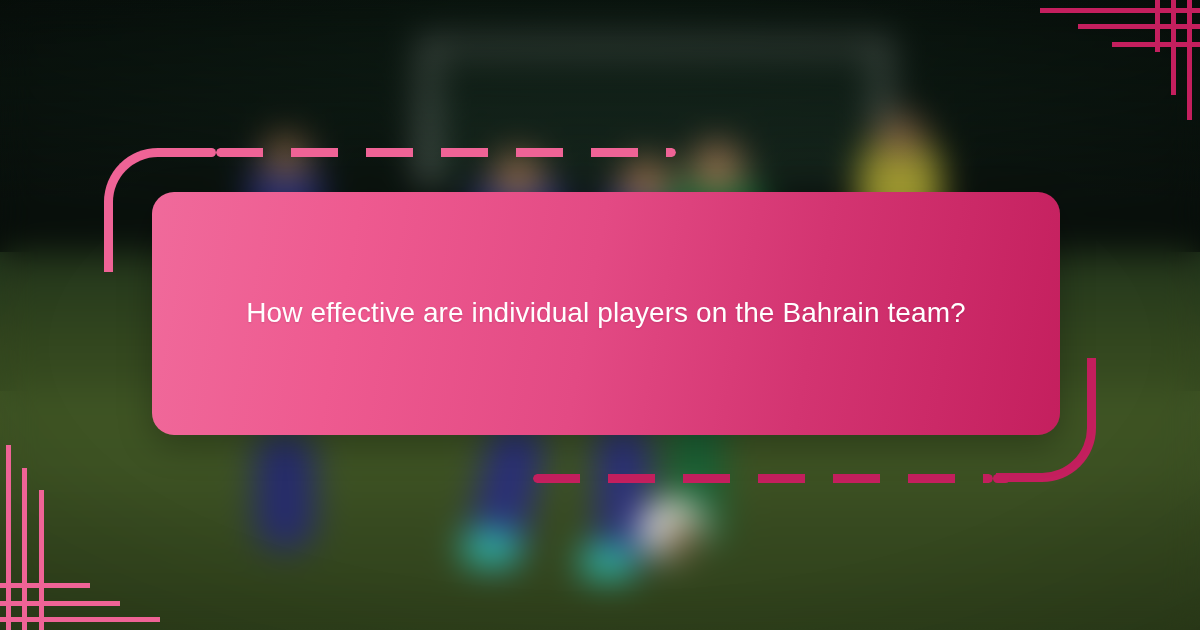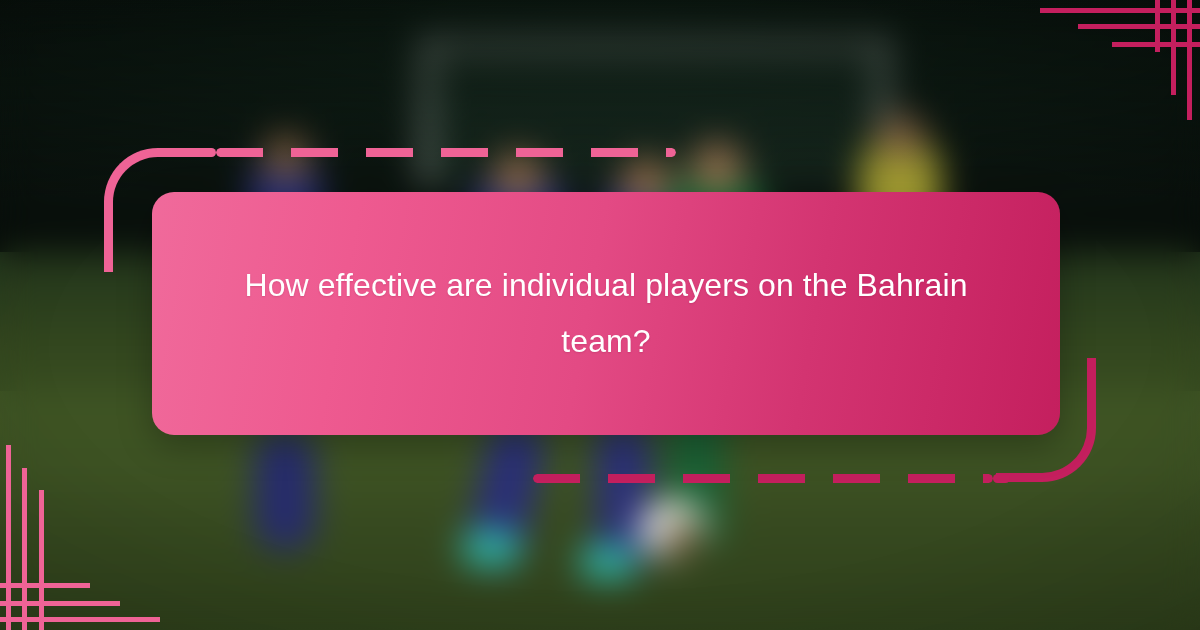--- a/index.html
+++ b/index.html
@@ -149,24 +149,23 @@
     position:absolute;
     left:152px; top:192px; width:908px; height:243px;
     border-radius:22px;
     background:linear-gradient(100deg, #f06a9b 0%, #ee5a90 22%, #e34a84 48%, #d33471 72%, #c41f5e 100%);
     box-shadow:0 10px 34px rgba(0,0,0,.28);
     display:flex; align-items:center; justify-content:center;
     padding:0 54px;
   }
   .card-title {
     color:#ffffff;
-    font-size:32px;
+    font-size:28px;
     line-height:1.72;
     font-weight:400;
-    text-align:center;
     letter-spacing:.1px;
     text-shadow:0 1px 2px rgba(120,10,55,.18);
   }
 </style>
 </head>
 <body>
 
 <div class="stage" style="--lt:#ef6396; --dk:#c41f5e;">
 
   <div class="bg">

